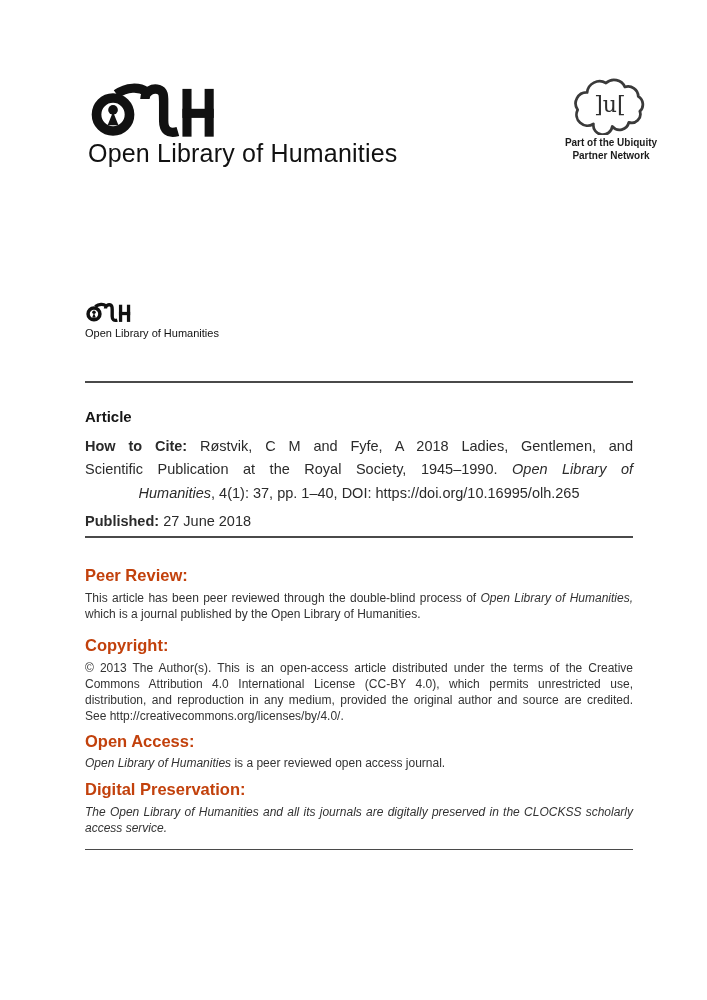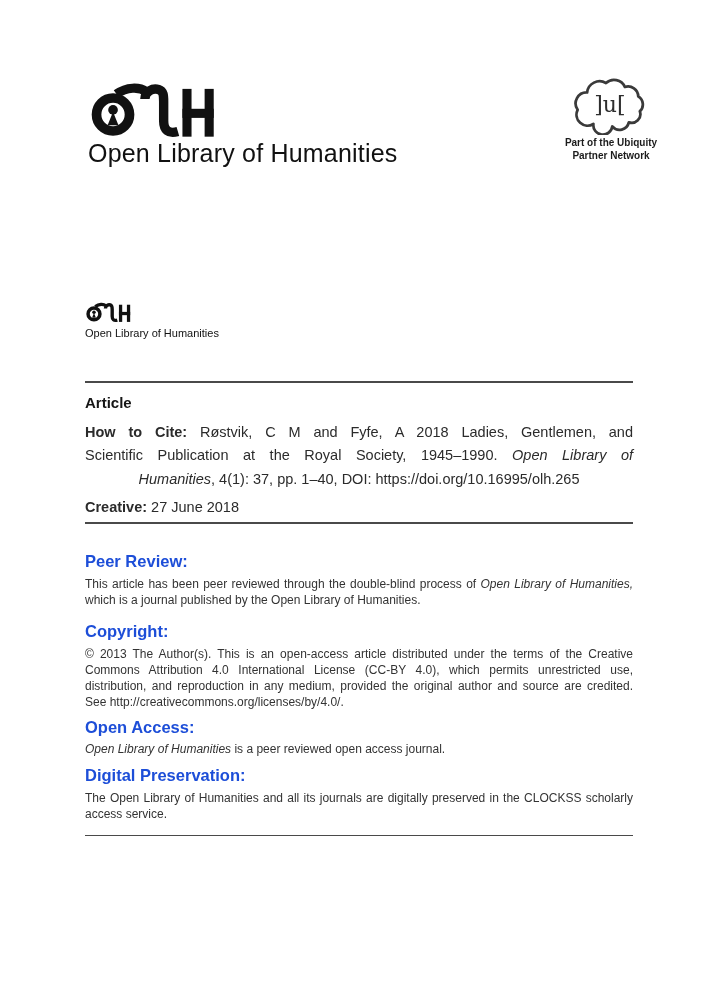--- a/index.html
+++ b/index.html
@@ -25,37 +25,37 @@
     margin-top:2px;font-size:10px;line-height:12.5px;
     font-weight:bold;color:#1c1c1c;
   }
   
   .journal-mark{position:absolute;left:85px;top:302px;}
   .journal-mark svg{display:block;}
   .journal-mark-text{margin-top:4px;font-size:11px;line-height:12px;color:#111;white-space:nowrap;}
   
   .content{position:absolute;left:85px;top:381px;width:548px;}
   hr.rule{border:0;height:1.5px;background:#4a4a4a;margin:0;}
-  .article-label{margin-top:11px;font-size:15px;font-weight:bold;color:#161616;line-height:18px;}
+  .article-label{margin-top:25px;font-size:15px;font-weight:bold;color:#161616;line-height:18px;}
   .cite{margin-top:9px;font-size:14.5px;color:#2b2b2b;}
   .cite .rl{line-height:23.5px;text-align:center;}
   .published{margin-top:7px;font-size:14.5px;color:#2b2b2b;}
   .published .rl{line-height:18px;}
   #rule2{margin-top:6px;}
-  .section h2{margin:0;font-size:16.5px;line-height:20px;font-weight:bold;color:#1d4ed8;}
+  .section h2{margin:0;font-size:16.5px;line-height:20px;font-weight:bold;color:#c2410c;}
   .sec-body{font-size:12px;color:#333;}
   .sec-body .rl{line-height:16px;}
   .sec-peer h2{margin-top:27px;}
   .sec-peer .sec-body{margin-top:5px;}
   .sec-copy h2{margin-top:13px;}
   .sec-copy .sec-body{margin-top:5px;}
   .sec-oa h2{margin-top:7px;}
   .sec-oa .sec-body{margin-top:4px;}
   .sec-dp h2{margin-top:8px;}
-  .sec-dp .sec-body{margin-top:5px;}
+  .sec-dp .sec-body{margin-top:5px;font-style:italic;}
   #rule3{margin-top:13px;}
   
   .rl{text-align:left;}
   .rl.just{text-align:justify;text-align-last:justify;}
   .rl span.b{font-weight:bold;}
   .rl span.i{font-style:italic;}
 </style>
 </head>
 <body>
 
@@ -102,21 +102,21 @@
 
     <div class="article-label">Article</div>
 
     <div class="cite">
         <div class="rl just"><span class="b">How to Cite: </span><span>Røstvik, C M and Fyfe, A 2018 Ladies, Gentlemen, and</span></div>
         <div class="rl just"><span>Scientific Publication at the Royal Society, 1945–1990. </span><span class="i">Open Library of</span></div>
         <div class="rl"><span class="i">Humanities</span><span>, 4(1): 37, pp. 1–40, DOI: https://doi.org/10.16995/olh.265</span></div>
       </div>
 
     <div class="published">
-        <div class="rl"><span class="b">Creative: </span><span>27 June 2018</span></div>
+        <div class="rl"><span class="b">Published: </span><span>27 June 2018</span></div>
       </div>
 
     <hr class="rule" id="rule2">
 
     <div class="section sec-peer">
       <h2>Peer Review:</h2>
       <div class="sec-body">
           <div class="rl just"><span>This article has been peer reviewed through the double-blind process of </span><span class="i">Open Library of Humanities,</span></div>
           <div class="rl"><span>which is a journal published by the Open Library of Humanities.</span></div>
         </div>

